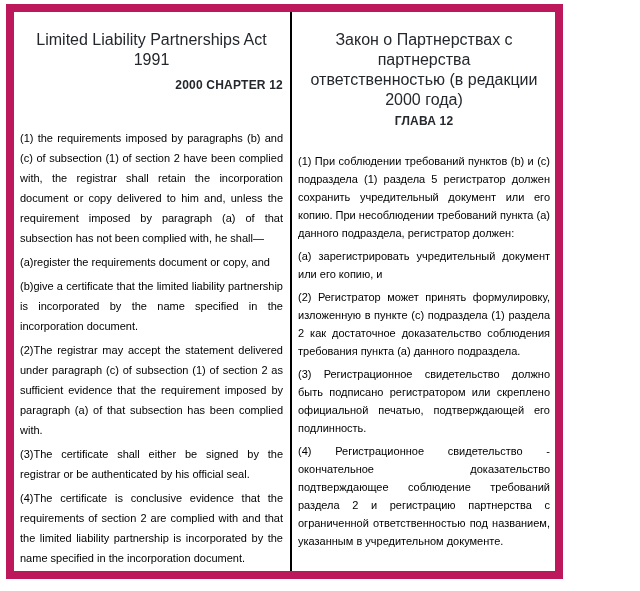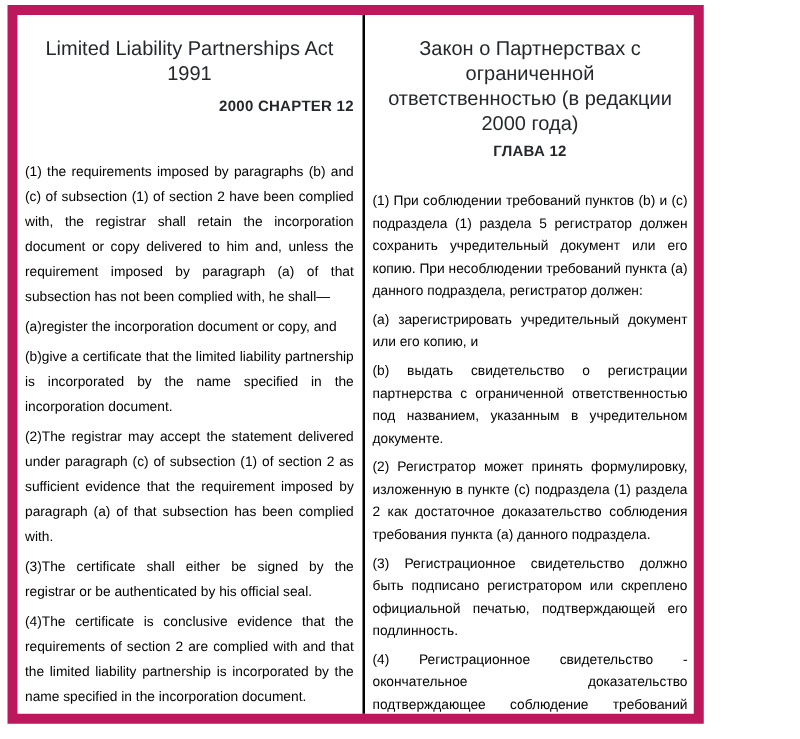--- a/index.html
+++ b/index.html
@@ -80,40 +80,39 @@
   <div class="doc-table">
 
     <div class="cell cell-left">
       <div class="col-title">
           <div>Limited Liability Partnerships Act</div>
           <div>1991</div>
         </div>
       <div class="chapter">2000 CHAPTER 12</div>
       <div class="body-block body-en">
           <p>(1) the requirements imposed by paragraphs (b) and (c) of subsection (1) of section 2 have been complied with, the registrar shall retain the incorporation document or copy delivered to him and, unless the requirement imposed by paragraph (a) of that subsection has not been complied with, he shall—</p>
-          <p>(a)register the incorporation document or copy, and</p>
+          <p>(a)register the requirements document or copy, and</p>
           <p>(b)give a certificate that the limited liability partnership is incorporated by the name specified in the incorporation document.</p>
           <p>(2)The registrar may accept the statement delivered under paragraph (c) of subsection (1) of section 2 as sufficient evidence that the requirement imposed by paragraph (a) of that subsection has been complied with.</p>
           <p>(3)The certificate shall either be signed by the registrar or be authenticated by his official seal.</p>
           <p>(4)The certificate is conclusive evidence that the requirements of section 2 are complied with and that the limited liability partnership is incorporated by the name specified in the incorporation document.</p>
         </div>
     </div>
 
     <div class="cell cell-right">
       <div class="col-title">
           <div>Закон о Партнерствах с</div>
-          <div>ограниченной</div>
+          <div>партнерства</div>
           <div>ответственностью (в редакции</div>
           <div>2000 года)</div>
         </div>
       <div class="chapter">ГЛАВА 12</div>
       <div class="body-block body-ru">
           <p>(1) При соблюдении требований пунктов (b) и (c) подраздела (1) раздела 5 регистратор должен сохранить учредительный документ или его копию. При несоблюдении требований пункта (а) данного подраздела, регистратор должен:</p>
           <p>(а) зарегистрировать учредительный документ или его копию, и</p>
-          <p>(b) выдать свидетельство о регистрации партнерства с ограниченной ответственностью под названием, указанным в учредительном документе.</p>
           <p>(2) Регистратор может принять формулировку, изложенную в пункте (c) подраздела (1) раздела 2 как достаточное доказательство соблюдения требования пункта (а) данного подраздела.</p>
           <p>(3) Регистрационное свидетельство должно быть подписано регистратором или скреплено официальной печатью, подтверждающей его подлинность.</p>
           <p>(4) Регистрационное свидетельство - окончательное доказательство подтверждающее соблюдение требований раздела 2 и регистрацию партнерства с ограниченной ответственностью под названием, указанным в учредительном документе.</p>
         </div>
     </div>
 
   </div>
 </div>
 
 </body></html>

